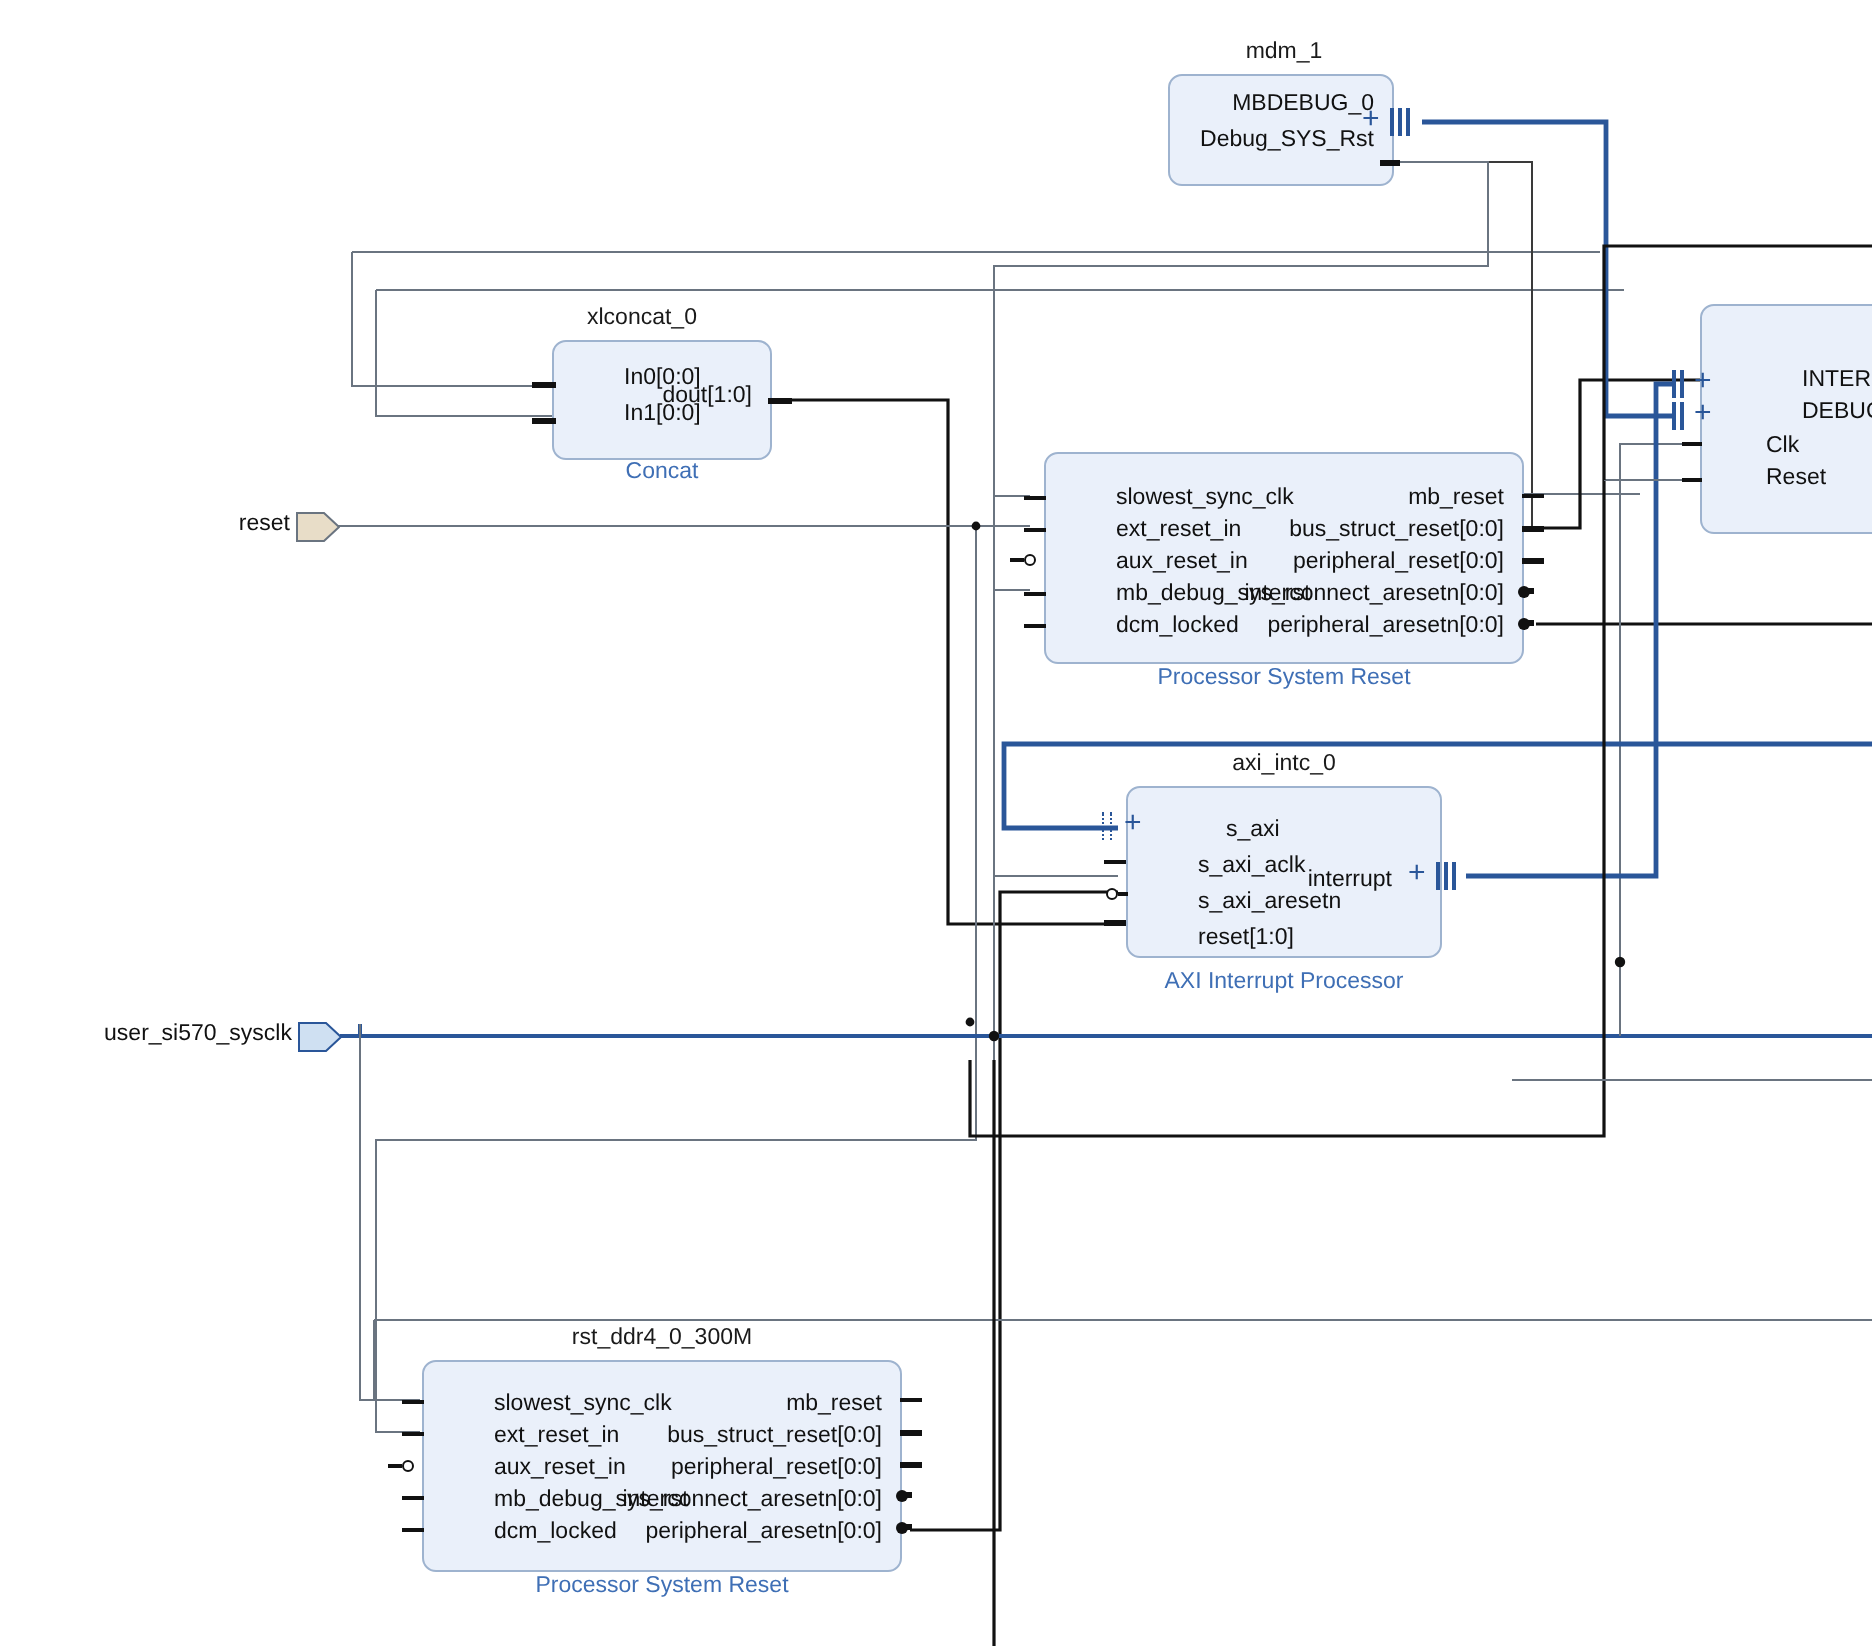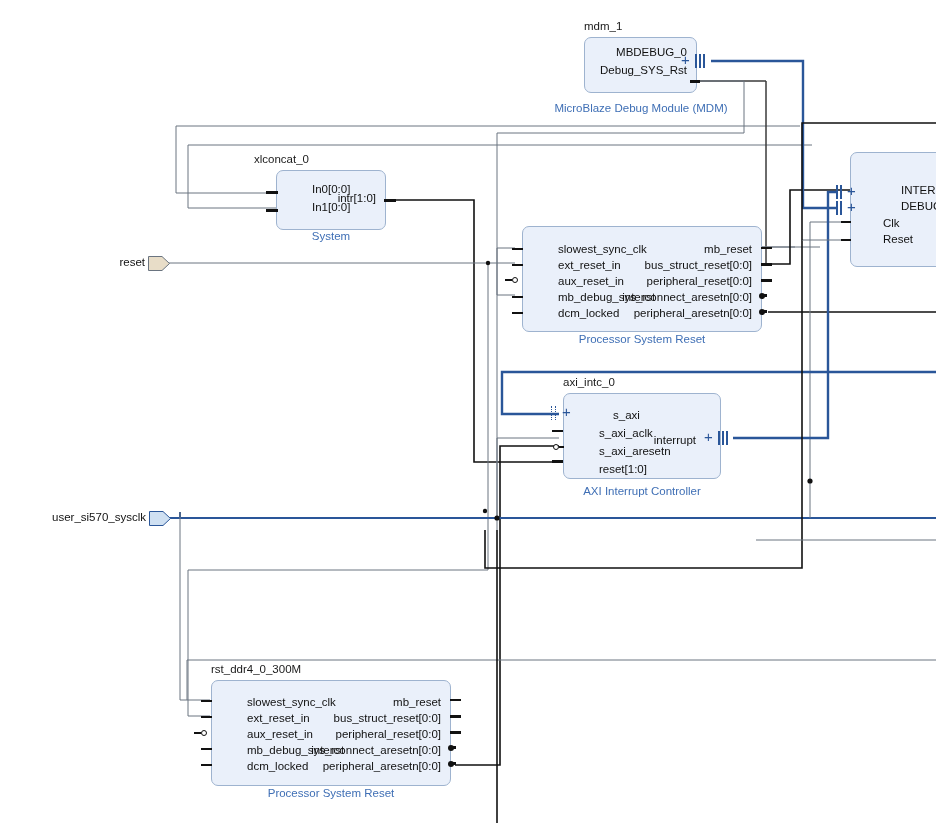--- a/index.html
+++ b/index.html
@@ -15,21 +15,21 @@
   .blk{
     position:absolute;
     background:#eaf0fa;
     border:1px solid #9eb3cf;
     border-radius:7px;
     box-sizing:border-box;
   }
   .blk-title{
     position:absolute;
     font-size:11.5px;color:#1a1a1a;
-    white-space:nowrap;text-align:left;
+    white-space:nowrap;text-align:center;
   }
   .blk-sub{
     position:absolute;
     font-size:11.5px;color:#3f6fb5;
     white-space:nowrap;text-align:center;
   }
   .pin{
     position:absolute;font-size:11.5px;color:#111;white-space:nowrap;
     line-height:12px;
     padding-left:26px;
@@ -164,32 +164,31 @@
   </div>
   <div class="ifc" style="left:681px;top:54px;">
     <span class="plus" style="left:0;top:-1px;">+</span>
     <span class="bars" style="left:14px;width:12px;">
       <i style="left:0;"></i>
         <i style="left:4px;"></i>
         <i style="left:8px;"></i>
     </span>
   </div>
   <div class="stub" style="left:690px;top:80px;width:10px;height:2.6px;background:#111;"></div>
-  <div class="blk-sub" style="left:510px;top:102px;width:262px;">MicroBlaze Debug Module (MDM)</div>
 
   <div class="blk-title" style="left:254px;top:153px;width:134px;">xlconcat_0</div>
   <div class="blk" style="left:276px;top:170px;width:110px;height:60px;">
     <div class="pin l" style="top:12px;">In0[0:0]</div>
     <div class="pin l" style="top:30px;">In1[0:0]</div>
-    <div class="pin r" style="top:21px;">intr[1:0]</div>
+    <div class="pin r" style="top:21px;">dout[1:0]</div>
   </div>
   <div class="stub thick" style="left:266px;top:191px;width:12px;"></div>
   <div class="stub thick" style="left:266px;top:209px;width:12px;"></div>
   <div class="stub thick" style="left:384px;top:199px;width:12px;"></div>
-  <div class="blk-sub" style="left:276px;top:230px;width:110px;">System</div>
+  <div class="blk-sub" style="left:276px;top:230px;width:110px;">Concat</div>
 
   <div class="blk-title" style="left:538px;top:209px;width:240px;margin-top:40px;">rst_ddr4_0_100M</div>
   <div class="blk" style="left:522px;top:226px;width:240px;height:106px;">
     <div class="pin l" style="top:16px;">slowest_sync_clk</div>
     <div class="pin l" style="top:32px;">ext_reset_in</div>
     <div class="pin l" style="top:48px;">aux_reset_in</div>
     <div class="pin l" style="top:64px;">mb_debug_sys_rst</div>
     <div class="pin l" style="top:80px;">dcm_locked</div>
 
     <div class="pin r" style="top:16px;">mb_reset</div>
@@ -237,21 +236,21 @@
     <span class="bars" style="left:14px;width:12px;">
       <i style="left:0;"></i>
         <i style="left:4px;"></i>
         <i style="left:8px;"></i>
     </span>
   </div>
   <div class="stub" style="left:552px;top:430px;width:11px;height:2.2px;background:#111;"></div>
   <div class="invcirc" style="left:553px;top:444px;"></div>
   <div class="stub" style="left:559px;top:446px;width:5px;height:2.2px;background:#111;"></div>
   <div class="stub thick" style="left:552px;top:460px;width:11px;"></div>
-  <div class="blk-sub" style="left:563px;top:485px;width:158px;">AXI Interrupt Controller</div>
+  <div class="blk-sub" style="left:563px;top:485px;width:158px;">AXI Interrupt Processor</div>
 
   <div class="blk-title" style="left:211px;top:663px;width:240px;">rst_ddr4_0_300M</div>
   <div class="blk" style="left:211px;top:680px;width:240px;height:106px;">
     <div class="pin l" style="top:15px;">slowest_sync_clk</div>
     <div class="pin l" style="top:31px;">ext_reset_in</div>
     <div class="pin l" style="top:47px;">aux_reset_in</div>
     <div class="pin l" style="top:63px;">mb_debug_sys_rst</div>
     <div class="pin l" style="top:79px;">dcm_locked</div>
 
     <div class="pin r" style="top:15px;">mb_reset</div>

